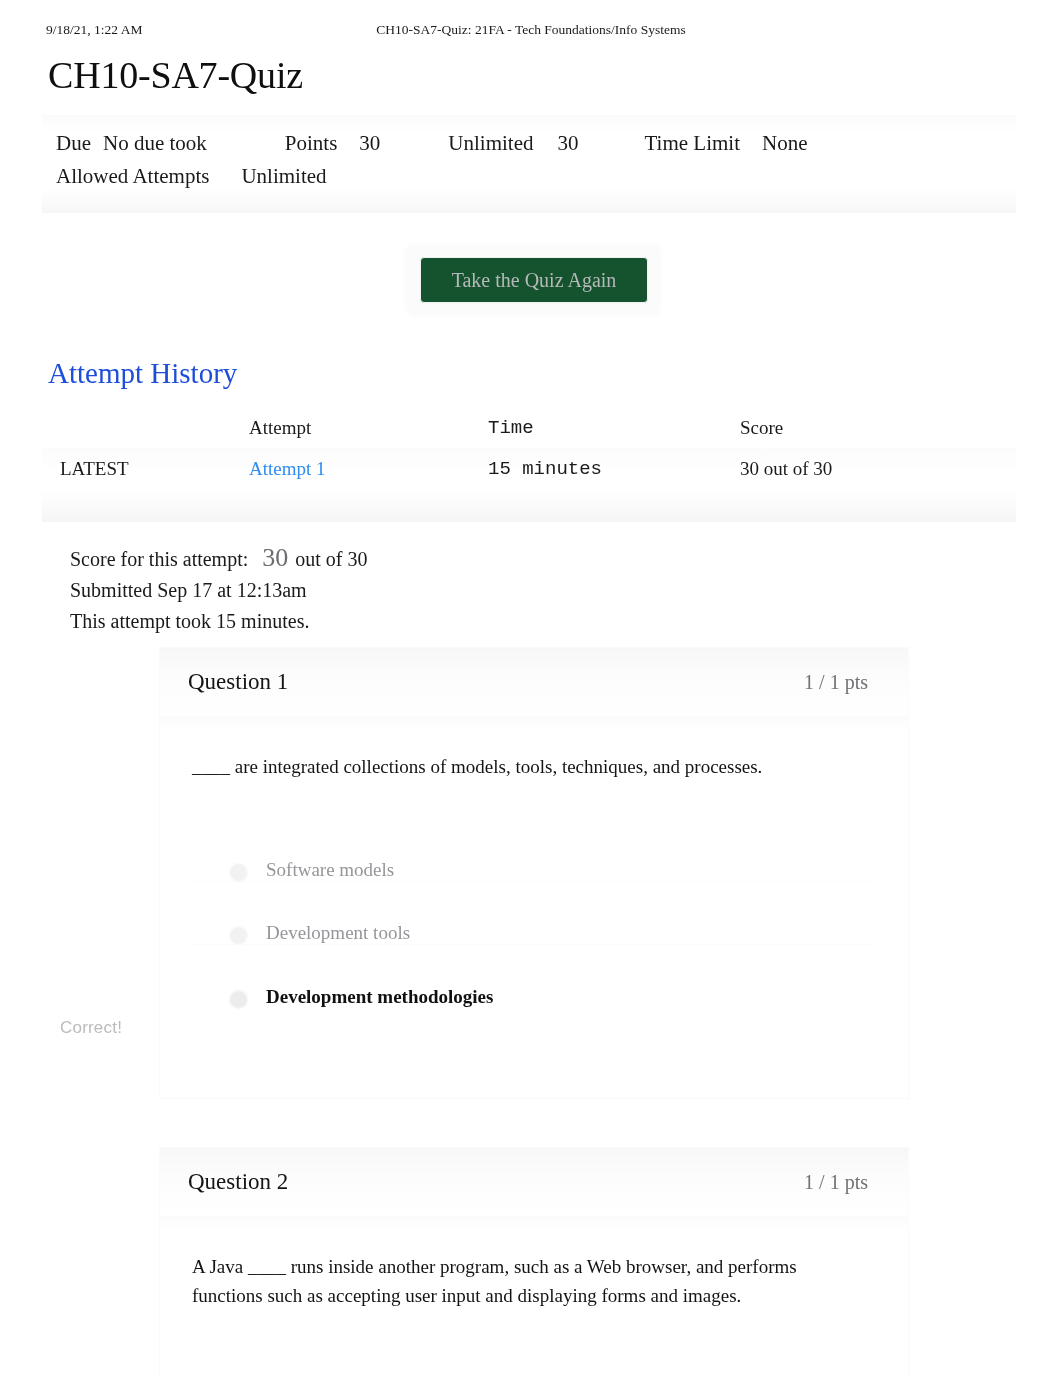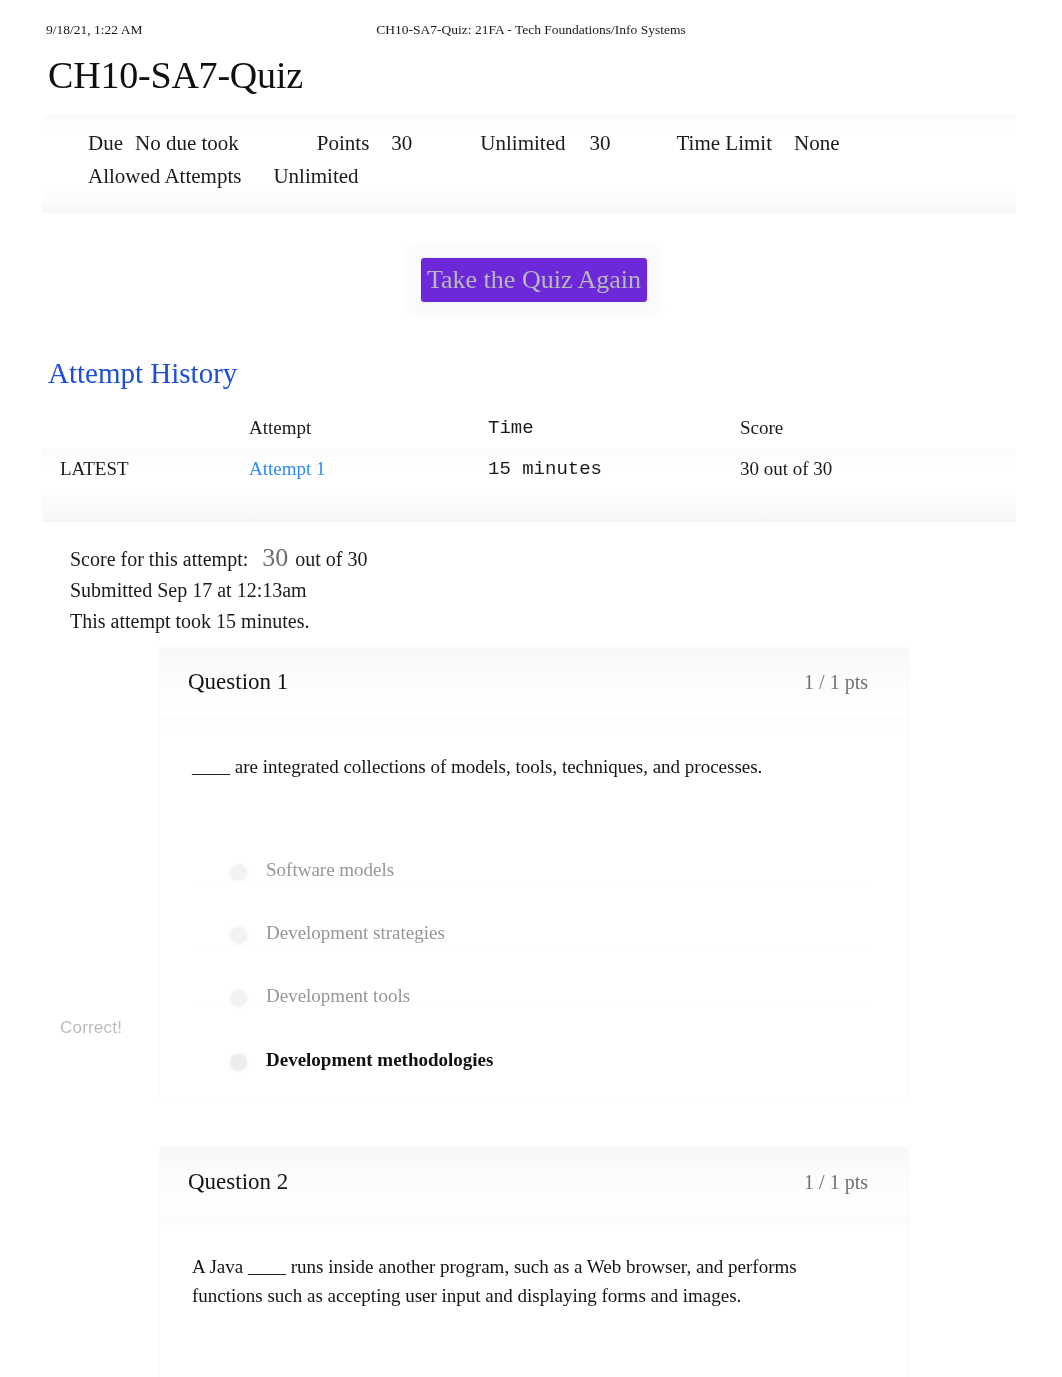--- a/index.html
+++ b/index.html
@@ -68,21 +68,21 @@
     box-sizing: border-box;
     padding: 12px 14px 10px 14px;
   }
   .qi-row {
     display: flex;
     align-items: baseline;
     font-size: 21px;
     line-height: 33px;
     white-space: nowrap;
   }
-  .qi-cell { display: flex; align-items: baseline; margin-left: 32px; }
+  .qi-cell { display: flex; align-items: baseline; }
   .qi-label { color: #1a1a1a; }
   .qi-value { color: #1a1a1a; }
 
   
   .retake-wrap {
     position: absolute;
     left: 404px;
     top: 243px;
     width: 258px;
     height: 74px;
@@ -94,28 +94,28 @@
     border-radius: 10px;
     filter: blur(1.4px);
     opacity: 0.85;
   }
   .retake-btn {
     position: absolute;
     left: 16px;
     top: 14px;
     width: 226px;
     height: 44px;
-    background: #6d28d9;
+    background: #14532d;
     border: 1px solid #f0f1f2;
     border-radius: 4px;
     box-shadow: 0 1px 2px rgba(0,0,0,0.025);
     display: flex;
     align-items: center;
     justify-content: center;
-    font-size: 26px;
+    font-size: 20px;
     color: #b6b8ba;
     filter: blur(0.35px);
     cursor: pointer;
   }
 
   
   .section-title {
     position: absolute;
     left: 48px;
     top: 354px;
@@ -340,24 +340,20 @@
   <div class="q-header">
     <span class="q-title">Question 1</span>
     <span class="q-pts">1 / 1 pts</span>
   </div>
   <div class="q-body">
     <div class="q-text">____ are integrated collections of models, tools, techniques, and processes.</div>
     <div class="answers">
       <div class="answer">
         <span class="radio"></span>
         <span class="answer-label">Software models</span>
-      </div>
-      <div class="answer">
-        <span class="radio"></span>
-        <span class="answer-label">Development strategies</span>
       </div>
       <div class="answer">
         <span class="radio"></span>
         <span class="answer-label">Development tools</span>
       </div>
       <div class="answer selected">
         <span class="radio"></span>
         <span class="answer-label">Development methodologies</span>
       </div>
     </div>

